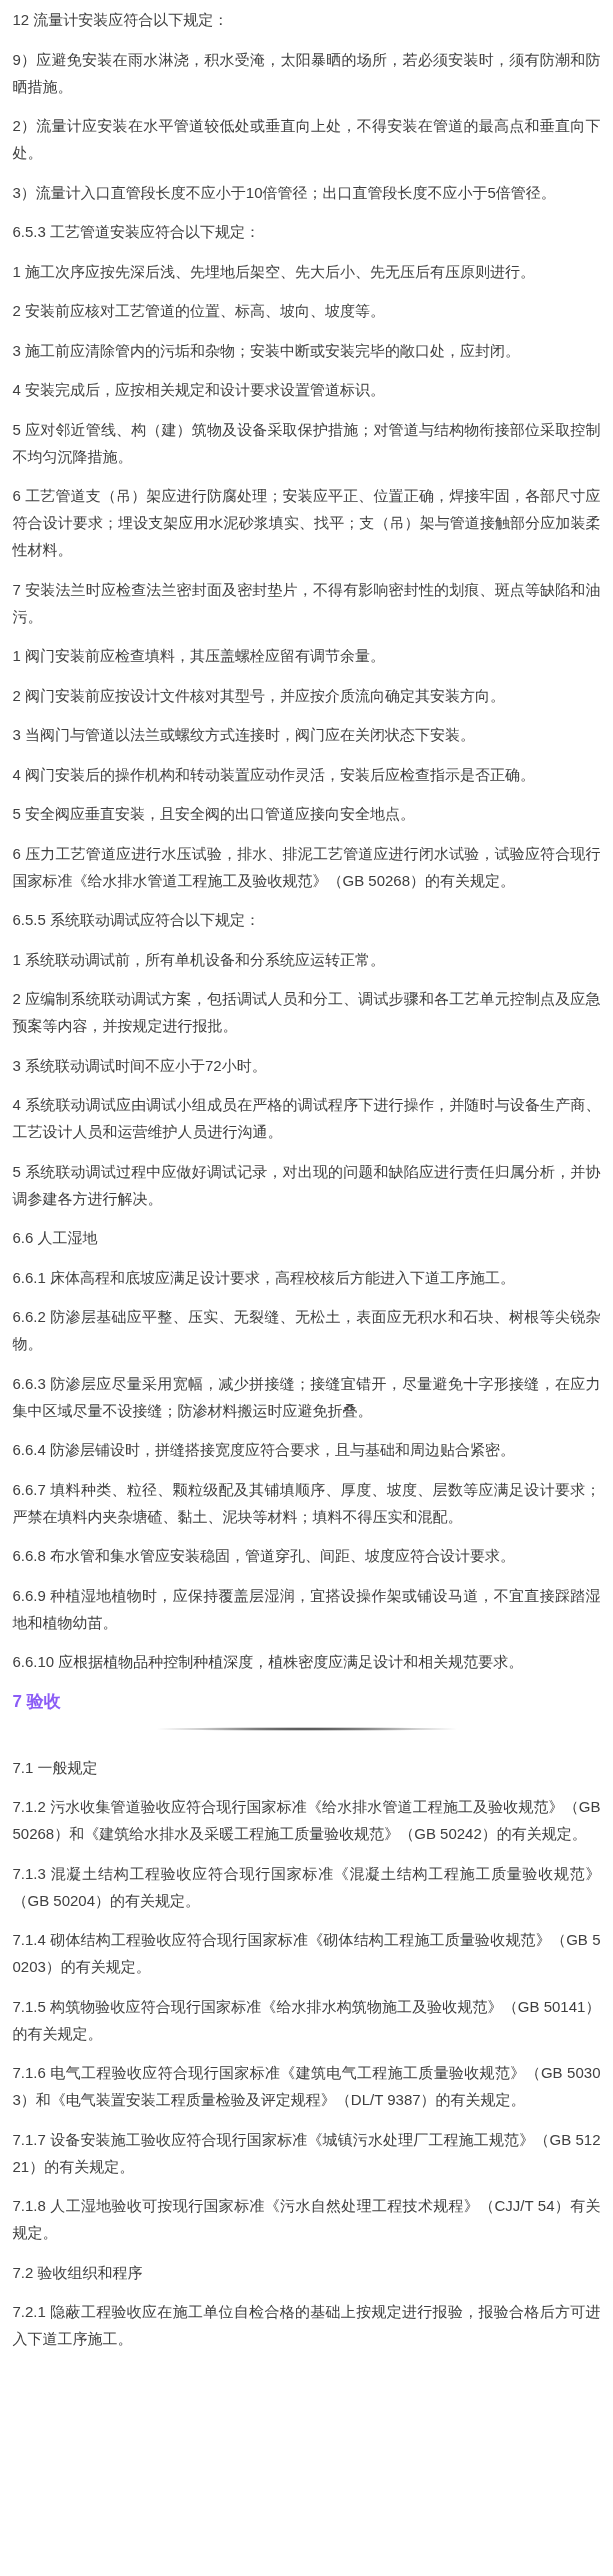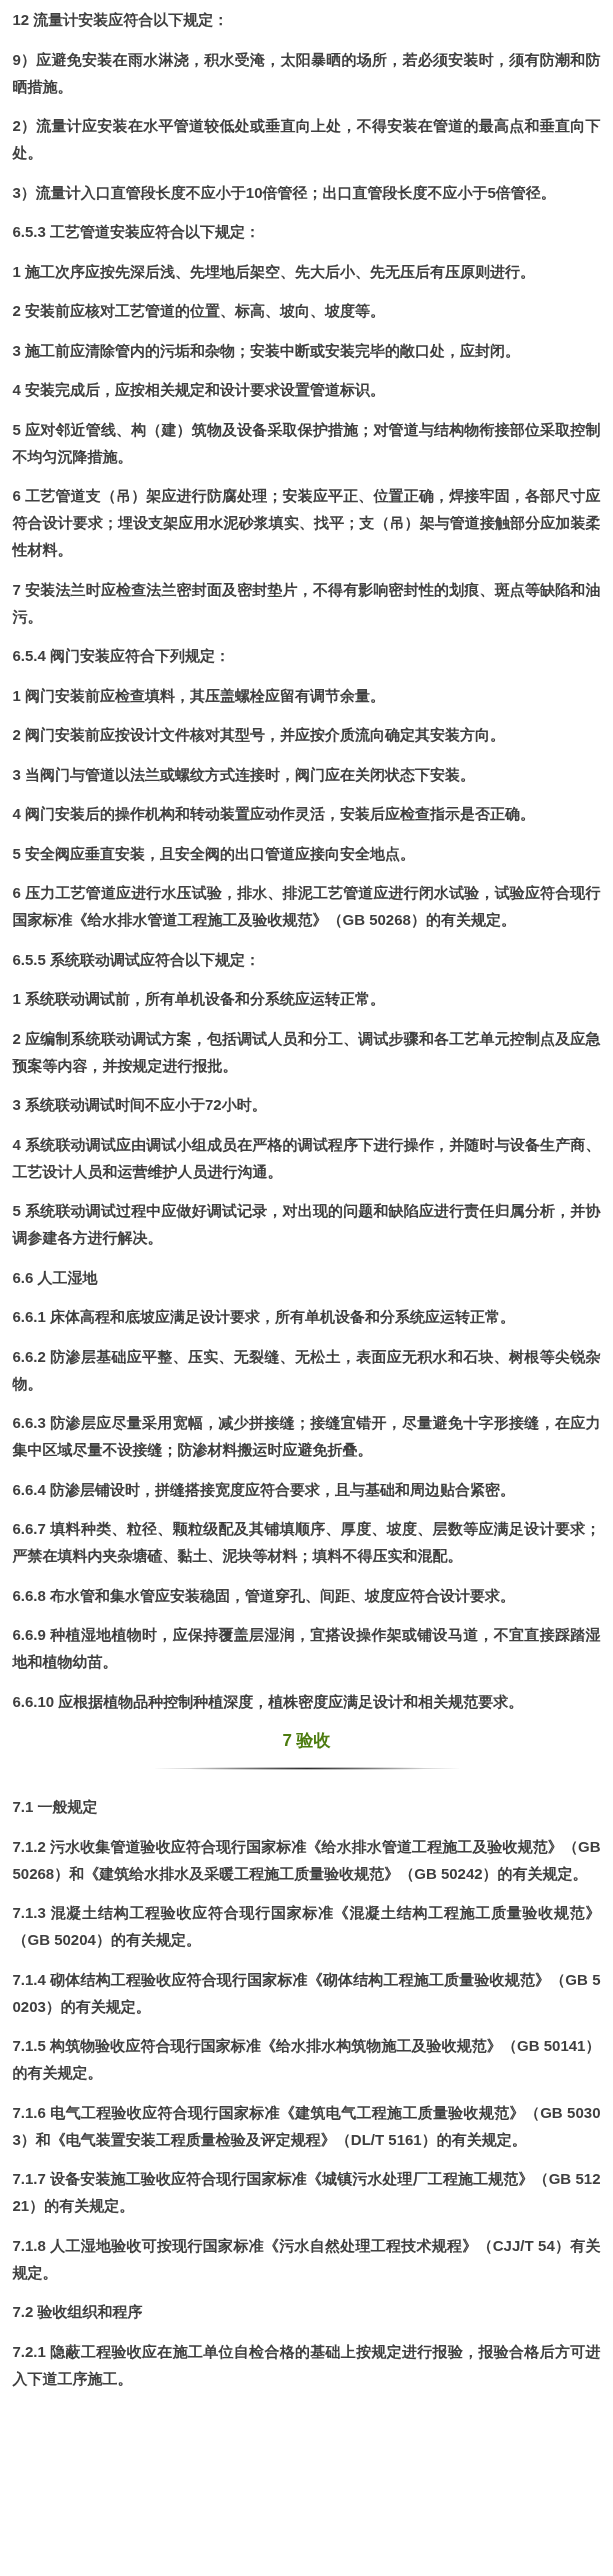--- a/index.html
+++ b/index.html
@@ -18,29 +18,27 @@
     font-size: 15px;
     line-height: 27px;
     color: #404040;
     background: #ffffff;
   }
   .doc p {
     margin: 0 0 12.5px 0;
     text-align: justify;
     text-justify: inter-ideograph;
     word-break: break-all;
-    font-weight: bold;
   }
   .chapter-heading {
     margin: 10.7px 0 0 0;
-    text-align: center;
     font-size: 17px;
     font-weight: bold;
     line-height: 27px;
-    color: #4d7c0f;
+    color: #8b5cf6;
   }
   .section-divider {
     width: 304px;
     height: 3.6px;
     margin: 12.5px auto 23px auto;
     background: radial-gradient(ellipse at center,
                 rgba(20,20,20,0.9) 0%,
                 rgba(20,20,20,0.55) 30%,
                 rgba(20,20,20,0.18) 55%,
                 rgba(20,20,20,0) 72%);
@@ -70,21 +68,20 @@
       <p>3 施工前应清除管内的污垢和杂物；安装中断或安装完毕的敞口处，应封闭。</p>
 
       <p>4 安装完成后，应按相关规定和设计要求设置管道标识。</p>
 
       <p>5 应对邻近管线、构（建）筑物及设备采取保护措施；对管道与结构物衔接部位采取控制不均匀沉降措施。</p>
 
       <p>6 工艺管道支（吊）架应进行防腐处理；安装应平正、位置正确，焊接牢固，各部尺寸应符合设计要求；埋设支架应用水泥砂浆填实、找平；支（吊）架与管道接触部分应加装柔性材料。</p>
 
       <p>7 安装法兰时应检查法兰密封面及密封垫片，不得有影响密封性的划痕、斑点等缺陷和油污。</p>
 
-      <p>6.5.4 阀门安装应符合下列规定：</p>
 
       <p>1 阀门安装前应检查填料，其压盖螺栓应留有调节余量。</p>
 
       <p>2 阀门安装前应按设计文件核对其型号，并应按介质流向确定其安装方向。</p>
 
       <p>3 当阀门与管道以法兰或螺纹方式连接时，阀门应在关闭状态下安装。</p>
 
       <p>4 阀门安装后的操作机构和转动装置应动作灵活，安装后应检查指示是否正确。</p>
 
       <p>5 安全阀应垂直安装，且安全阀的出口管道应接向安全地点。</p>
@@ -98,21 +95,21 @@
       <p>2 应编制系统联动调试方案，包括调试人员和分工、调试步骤和各工艺单元控制点及应急预案等内容，并按规定进行报批。</p>
 
       <p>3 系统联动调试时间不应小于72小时。</p>
 
       <p>4 系统联动调试应由调试小组成员在严格的调试程序下进行操作，并随时与设备生产商、工艺设计人员和运营维护人员进行沟通。</p>
 
       <p>5 系统联动调试过程中应做好调试记录，对出现的问题和缺陷应进行责任归属分析，并协调参建各方进行解决。</p>
 
       <p>6.6 人工湿地</p>
 
-      <p>6.6.1 床体高程和底坡应满足设计要求，所有单机设备和分系统应运转正常。</p>
+      <p>6.6.1 床体高程和底坡应满足设计要求，高程校核后方能进入下道工序施工。</p>
 
       <p>6.6.2 防渗层基础应平整、压实、无裂缝、无松土，表面应无积水和石块、树根等尖锐杂物。</p>
 
       <p>6.6.3 防渗层应尽量采用宽幅，减少拼接缝；接缝宜错开，尽量避免十字形接缝，在应力集中区域尽量不设接缝；防渗材料搬运时应避免折叠。</p>
 
       <p>6.6.4 防渗层铺设时，拼缝搭接宽度应符合要求，且与基础和周边贴合紧密。</p>
 
 
 
       <p>6.6.7 填料种类、粒径、颗粒级配及其铺填顺序、厚度、坡度、层数等应满足设计要求；严禁在填料内夹杂塘碴、黏土、泥块等材料；填料不得压实和混配。</p>
@@ -134,21 +131,21 @@
 
 
       <p>7.1.2 污水收集管道验收应符合现行国家标准《给水排水管道工程施工及验收规范》（GB 50268）和《建筑给水排水及采暖工程施工质量验收规范》（GB 50242）的有关规定。</p>
 
       <p>7.1.3 混凝土结构工程验收应符合现行国家标准《混凝土结构工程施工质量验收规范》（GB 50204）的有关规定。</p>
 
       <p>7.1.4 砌体结构工程验收应符合现行国家标准《砌体结构工程施工质量验收规范》（GB 50203）的有关规定。</p>
 
       <p>7.1.5 构筑物验收应符合现行国家标准《给水排水构筑物施工及验收规范》（GB 50141）的有关规定。</p>
 
-      <p>7.1.6 电气工程验收应符合现行国家标准《建筑电气工程施工质量验收规范》（GB 50303）和《电气装置安装工程质量检验及评定规程》（DL/T 5161）的有关规定。</p>
+      <p>7.1.6 电气工程验收应符合现行国家标准《建筑电气工程施工质量验收规范》（GB 50303）和《电气装置安装工程质量检验及评定规程》（DL/T 9387）的有关规定。</p>
 
       <p>7.1.7 设备安装施工验收应符合现行国家标准《城镇污水处理厂工程施工规范》（GB 51221）的有关规定。</p>
 
       <p>7.1.8 人工湿地验收可按现行国家标准《污水自然处理工程技术规程》（CJJ/T 54）有关规定。</p>
 
       <p>7.2 验收组织和程序</p>
 
       <p>7.2.1 隐蔽工程验收应在施工单位自检合格的基础上按规定进行报验，报验合格后方可进入下道工序施工。</p>
 
     </div>

